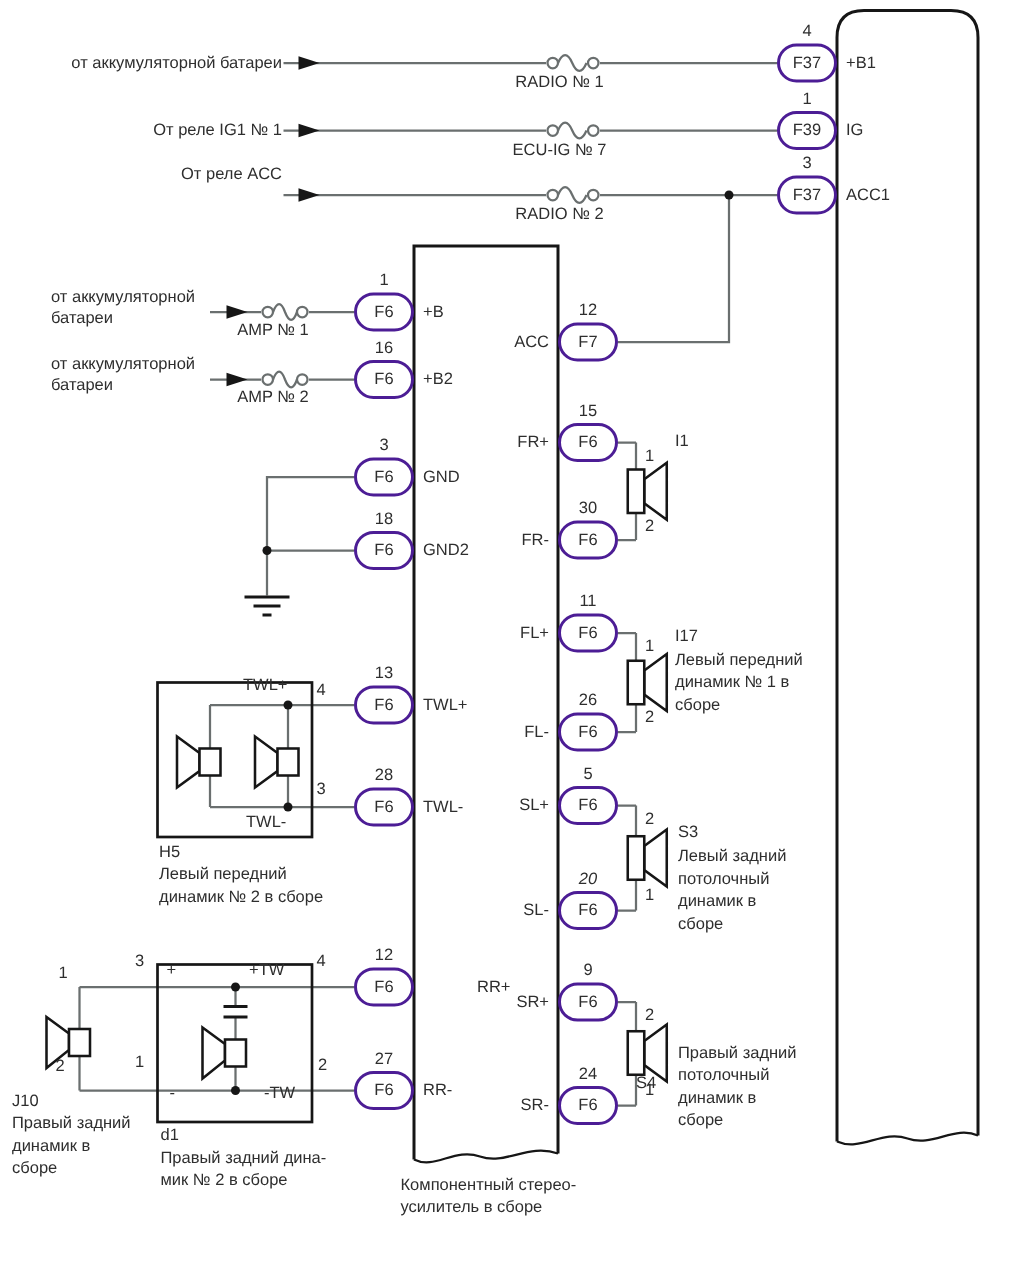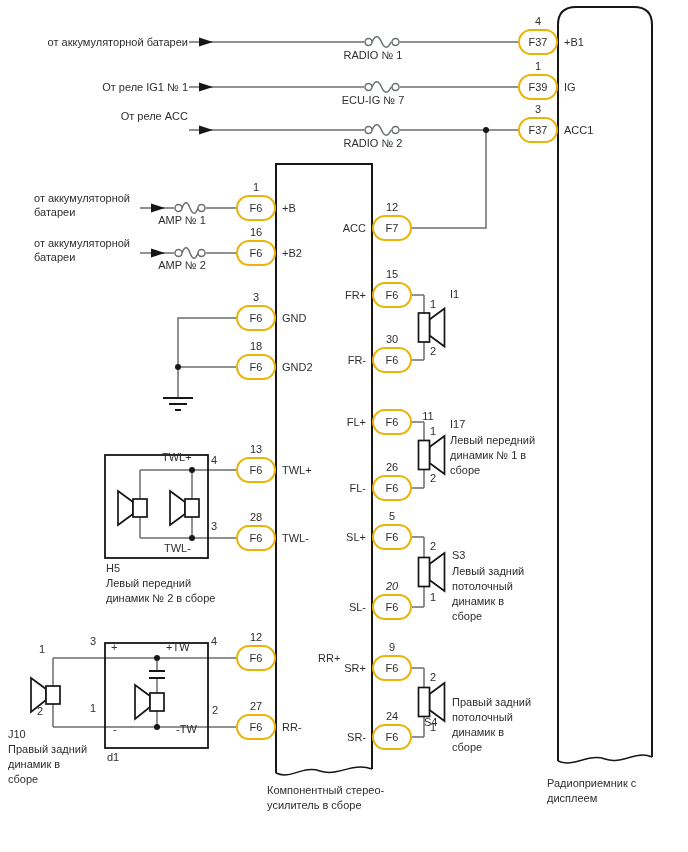--- a/index.html
+++ b/index.html
@@ -5,21 +5,21 @@
   html,body{margin:0;padding:0;background:#fff;}
   .stage{position:relative;width:688px;height:852px;background:#ffffff;overflow:hidden;
          font-family:"Liberation Sans","DejaVu Sans",sans-serif;font-size:11px;color:#2e2e2e;}
   svg.wires{position:absolute;left:0;top:0;z-index:1;}
   .lbl{position:absolute;line-height:14px;white-space:pre-line;z-index:3;}
   .lh15{line-height:15px;}
   .r{text-align:right;}
   .c{text-align:center;}
   .pin{position:absolute;width:40px;text-align:center;z-index:3;}
   .pin-sm{position:absolute;width:14px;z-index:3;}
-  .conn{position:absolute;width:36px;height:22px;border:2px solid #eab308;border-radius:13px;
+  .conn{position:absolute;width:36px;height:22px;border:2px solid #4c1d95;border-radius:13px;
         background:#fff;text-align:center;line-height:22px;z-index:2;}
 </style>
 </head>
 <body>
 
 <div class="stage">
 
   <svg class="wires" width="688" height="852" viewBox="0 0 688 852">
 
     <g stroke="#6a6f6f" stroke-width="1.5" fill="none">
@@ -143,22 +143,20 @@
 
   <div class="pin" style="left:518px;top:15px;">4</div>
   <div class="conn" style="left:518px;top:29px;">F37</div>
   <div class="lbl" style="left:564px;top:35px;">+B1</div>
   <div class="pin" style="left:518px;top:60px;">1</div>
   <div class="conn" style="left:518px;top:74px;">F39</div>
   <div class="lbl" style="left:564px;top:80px;">IG</div>
   <div class="pin" style="left:518px;top:103px;">3</div>
   <div class="conn" style="left:518px;top:117px;">F37</div>
   <div class="lbl" style="left:564px;top:123px;">ACC1</div>
-  <div class="lbl lh15" style="left:547px;top:776px;">Радиоприемник с
-дисплеем</div>
 
   <div class="pin" style="left:236px;top:181px;">1</div>
   <div class="conn" style="left:236px;top:195px;">F6</div>
   <div class="lbl" style="left:282px;top:201px;">+B</div>
   <div class="pin" style="left:236px;top:226px;">16</div>
   <div class="conn" style="left:236px;top:240px;">F6</div>
   <div class="lbl" style="left:282px;top:246px;">+B2</div>
   <div class="pin" style="left:236px;top:291px;">3</div>
   <div class="conn" style="left:236px;top:305px;">F6</div>
   <div class="lbl" style="left:282px;top:311px;">GND</div>
@@ -180,21 +178,21 @@
 
   <div class="pin" style="left:372px;top:201px;">12</div>
   <div class="conn" style="left:372px;top:215px;">F7</div>
   <div class="lbl r" style="left:316px;top:221px;width:50px;">ACC</div>
   <div class="pin" style="left:372px;top:268px;">15</div>
   <div class="conn" style="left:372px;top:282px;">F6</div>
   <div class="lbl r" style="left:316px;top:288px;width:50px;">FR+</div>
   <div class="pin" style="left:372px;top:333px;">30</div>
   <div class="conn" style="left:372px;top:347px;">F6</div>
   <div class="lbl r" style="left:316px;top:353px;width:50px;">FR-</div>
-  <div class="pin" style="left:372px;top:410px;padding-left:36px;">11</div>
+  <div class="pin" style="left:372px;top:395px;">11</div>
   <div class="conn" style="left:372px;top:409px;">F6</div>
   <div class="lbl r" style="left:316px;top:415px;width:50px;">FL+</div>
   <div class="pin" style="left:372px;top:461px;">26</div>
   <div class="conn" style="left:372px;top:475px;">F6</div>
   <div class="lbl r" style="left:316px;top:481px;width:50px;">FL-</div>
   <div class="pin" style="left:372px;top:510px;">5</div>
   <div class="conn" style="left:372px;top:524px;">F6</div>
   <div class="lbl r" style="left:316px;top:530px;width:50px;">SL+</div>
   <div class="pin" style="left:372px;top:580px;font-style:italic;">20</div>
   <div class="conn" style="left:372px;top:594px;">F6</div>
@@ -252,14 +250,16 @@
 
   <div class="pin-sm" style="left:90px;top:635px;">3</div>
   <div class="pin-sm" style="left:211px;top:635px;">4</div>
   <div class="pin-sm" style="left:90px;top:702px;">1</div>
   <div class="pin-sm" style="left:212px;top:704px;">2</div>
   <div class="lbl" style="left:111px;top:640px;">+</div>
   <div class="lbl" style="left:166px;top:640px;">+TW</div>
   <div class="lbl" style="left:113px;top:722px;">-</div>
   <div class="lbl" style="left:176px;top:722px;">-TW</div>
   <div class="lbl" style="left:107px;top:750px;">d1</div>
+  <div class="lbl lh15" style="left:107px;top:765px;">Правый задний дина-
+мик № 2 в сборе</div>
 
 </div>
 
 </body></html>

